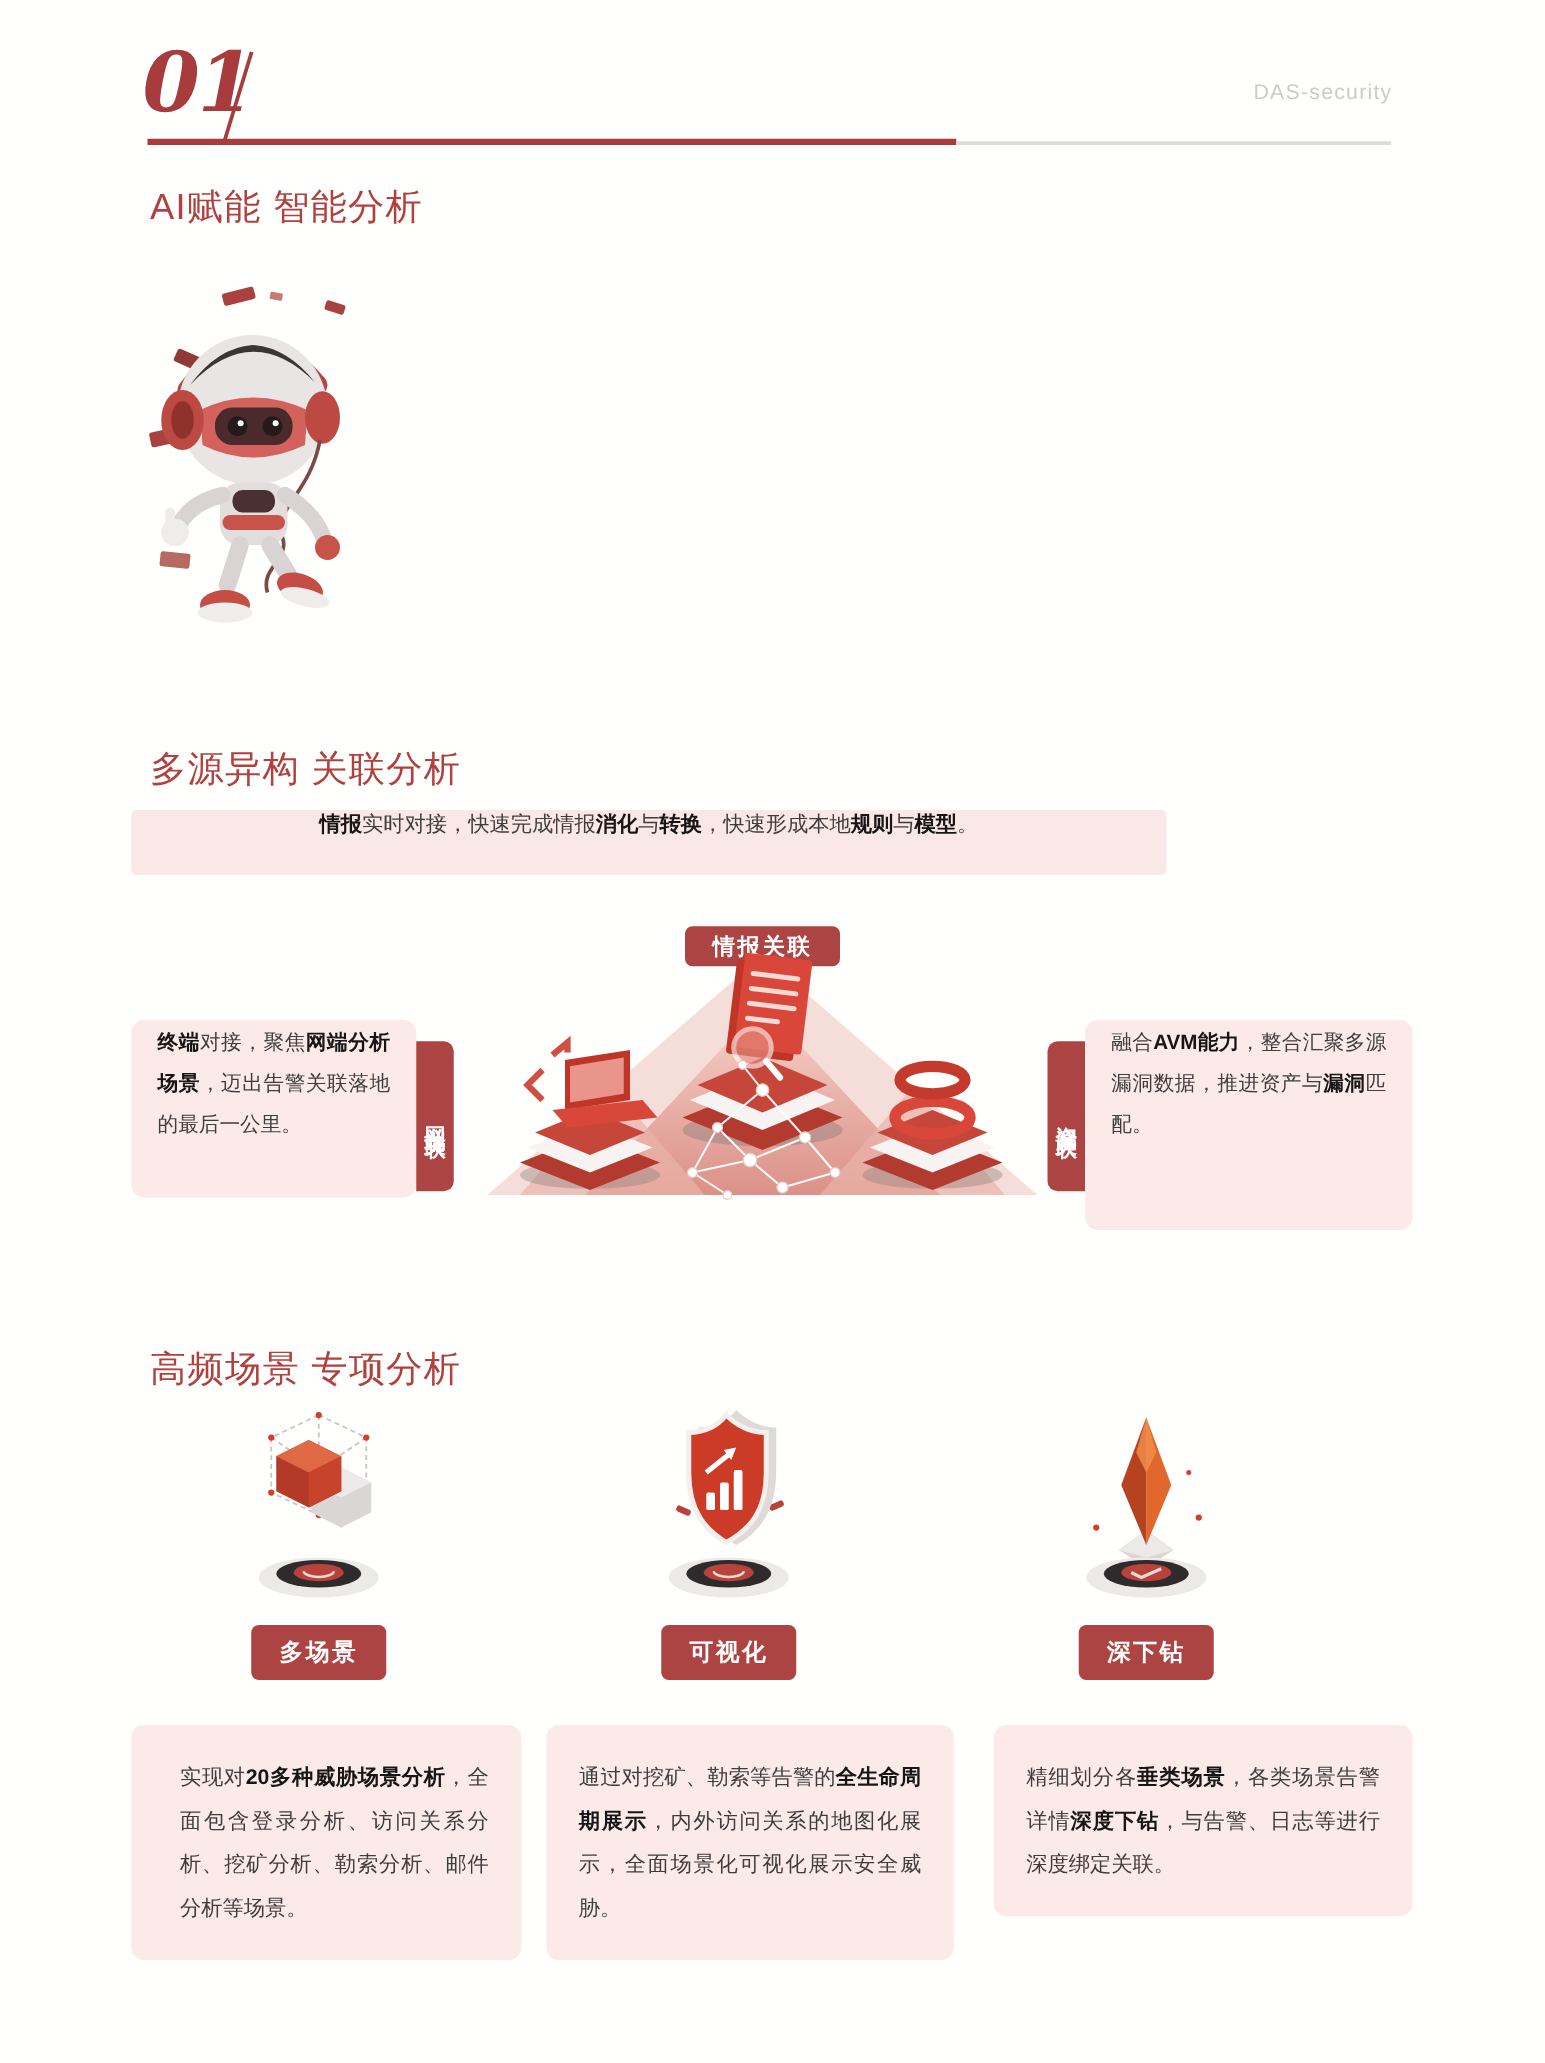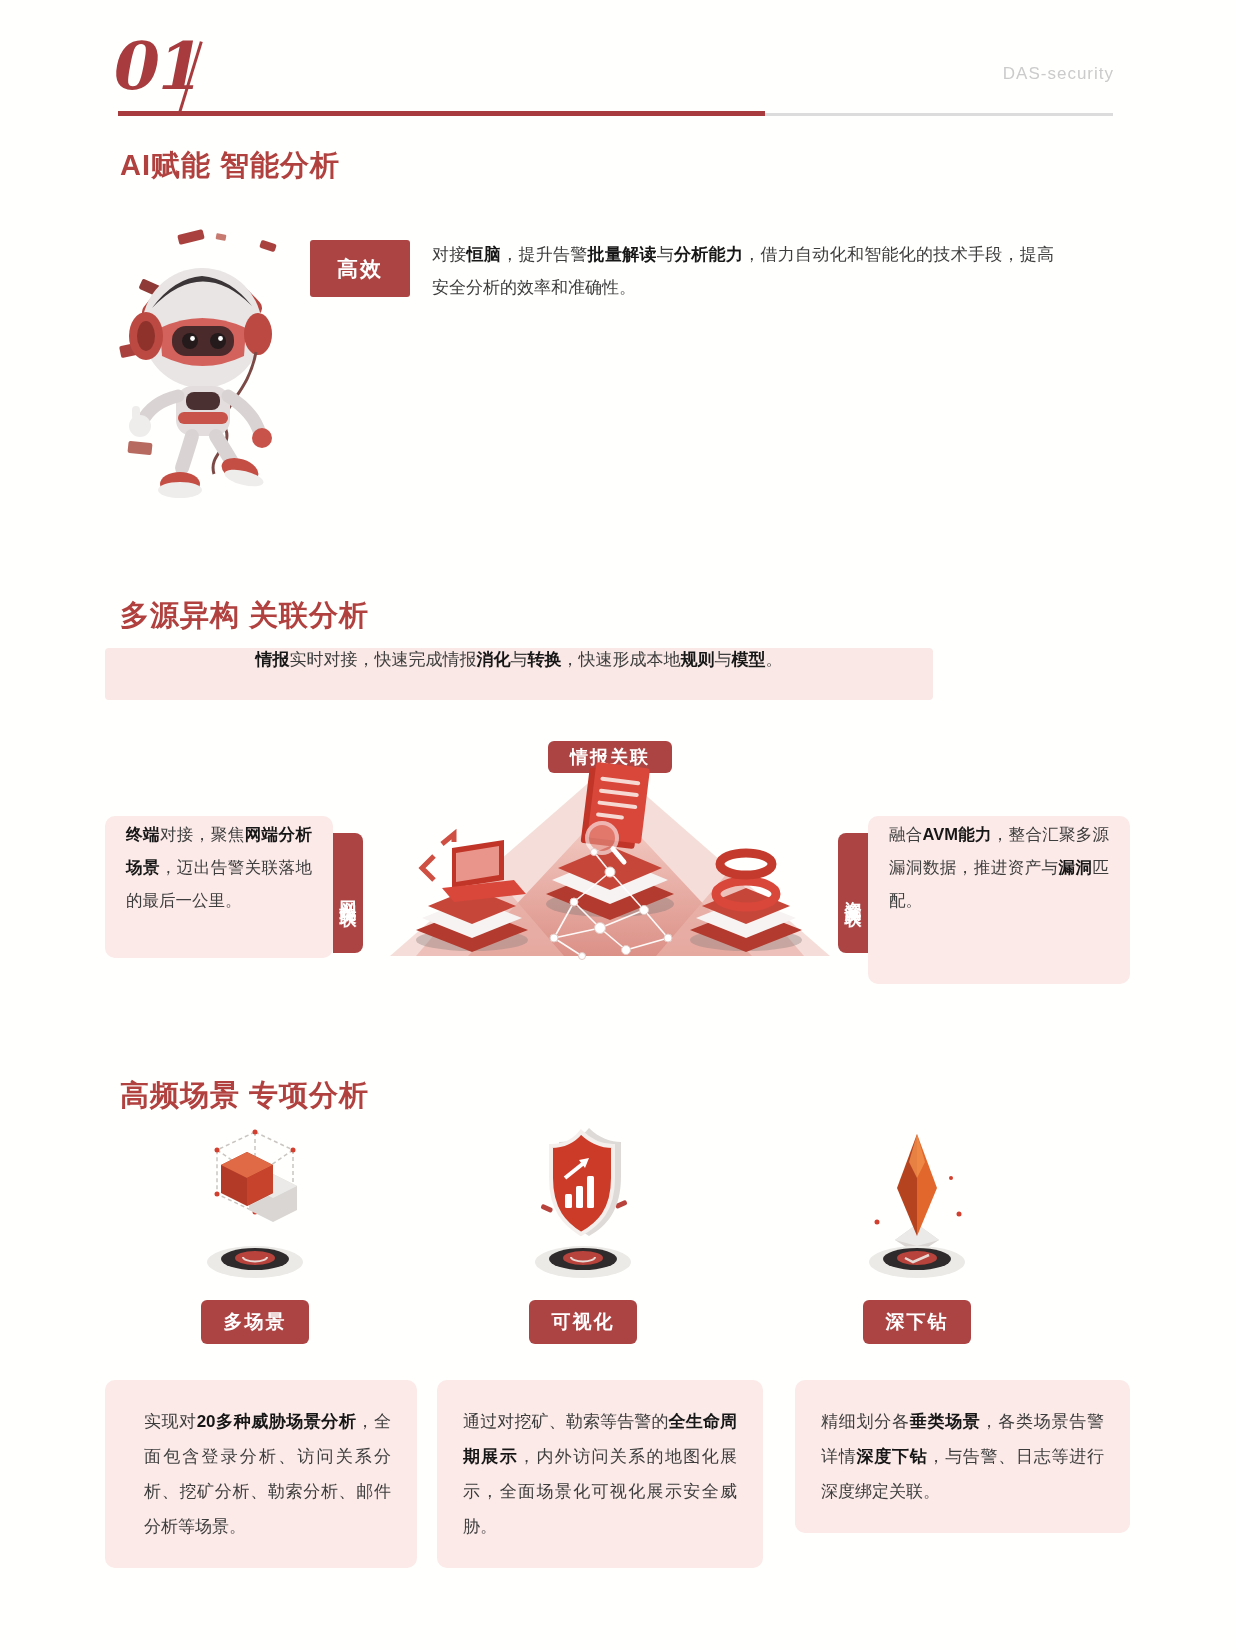--- a/index.html
+++ b/index.html
@@ -11,21 +11,21 @@
   b{font-weight:bold;color:#161616;}
   
   .hnum{position:absolute;left:114px;top:30px;font-family:"DejaVu Serif","Liberation Serif",serif;
     font-style:italic;font-weight:bold;font-size:66px;line-height:72px;color:var(--accent,#a73b3e);letter-spacing:-2px;}
   .hslash{position:absolute;left:189px;top:40px;width:3px;height:74px;background:var(--accent,#a73b3e);transform:rotate(17deg);}
   .htitle{position:absolute;left:214px;top:50px;margin:0;font-size:35px;font-weight:bold;color:var(--accent,#a73b3e);letter-spacing:1px;}
   .hbrand{position:absolute;right:122px;top:64px;font-size:17px;color:var(--brandgray,#cbcbcb);letter-spacing:1px;}
   .hrule-red{position:absolute;left:118px;top:111px;width:647px;height:5px;background:var(--accent,#a73b3e);}
   .hrule-gray{position:absolute;left:765px;top:113px;width:348px;height:3px;background:var(--rulegray,#dcdcdc);}
   
-  .sec-h{position:absolute;left:120px;margin:0;font-size:29px;font-weight:700;color:#b0413f;letter-spacing:1px;}
+  .sec-h{position:absolute;left:120px;margin:0;font-size:29px;font-weight:400;color:#b0413f;letter-spacing:1px;}
   
   .robot{position:absolute;left:98px;top:216px;}
   .rows{position:absolute;left:310px;top:240px;width:810px;}
   .row{display:flex;gap:22px;margin-bottom:38px;align-items:flex-start;}
   .badge{flex:0 0 100px;width:100px;height:57px;background:var(--badge,#ad4444);color:#fff;
     font-size:21px;font-weight:bold;display:flex;align-items:center;justify-content:center;border-radius:3px;letter-spacing:2px;}
   .rowtext{font-size:17px;line-height:33px;width:622px;text-align:justify;margin-top:-2px;}
   
   .banner{position:absolute;left:105px;top:648px;width:828px;height:52px;background:var(--bannerpink,#f9e8e5);
     border-radius:4px;display:flex;align-items:flex-start;justify-content:center;font-size:17px;}
@@ -110,24 +110,20 @@
       <path d="M118,220 Q128,236 134,246" fill="none" stroke="#d9d4d3" stroke-width="14" stroke-linecap="round"></path>
 
       <ellipse cx="82" cy="268" rx="20" ry="12" fill="#c44e44"></ellipse>
       <ellipse cx="82" cy="274" rx="22" ry="8" fill="#efecec"></ellipse>
       <ellipse cx="142" cy="254" rx="19" ry="11" fill="#c44e44" transform="rotate(18 142 254)"></ellipse>
       <ellipse cx="146" cy="262" rx="20" ry="7" fill="#efecec" transform="rotate(14 146 262)"></ellipse>
     </svg>
   </div>
 
   <div class="rows">
-    <div class="row">
-      <div class="badge">高效</div>
-      <div class="rowtext">对接<b>恒脑</b>，提升告警<b>批量解读</b>与<b>分析能力</b>，借力自动化和智能化的技术手段，提高安全分析的效率和准确性。</div>
-    </div>
   </div>
 
   <h2 class="sec-h" style="top:596px;">多源异构 关联分析</h2>
 
   <div class="banner"><b>情报</b>实时对接，快速完成情报<b>消化</b>与<b>转换</b>，快速形成本地<b>规则</b>与<b>模型</b>。</div>
 
   <div class="mid-label">情报关联</div>
 
   <div class="illu">
     <svg width="484" height="212" viewBox="0 0 484 212">

